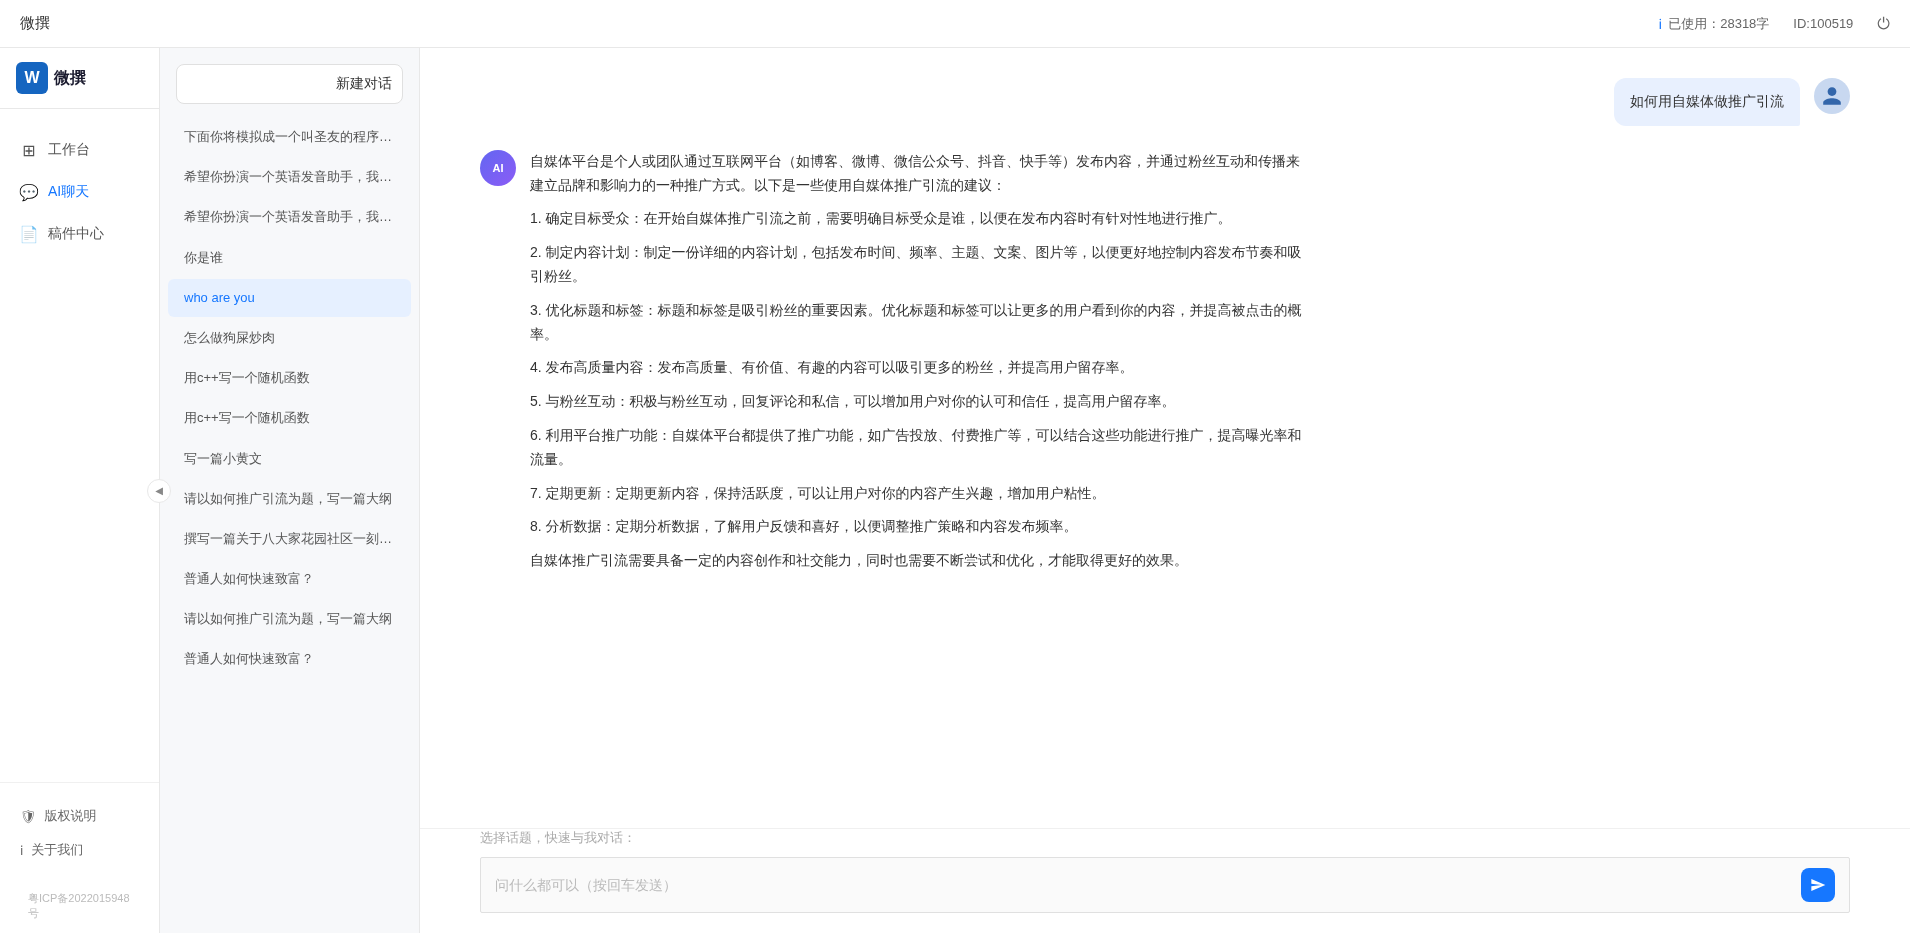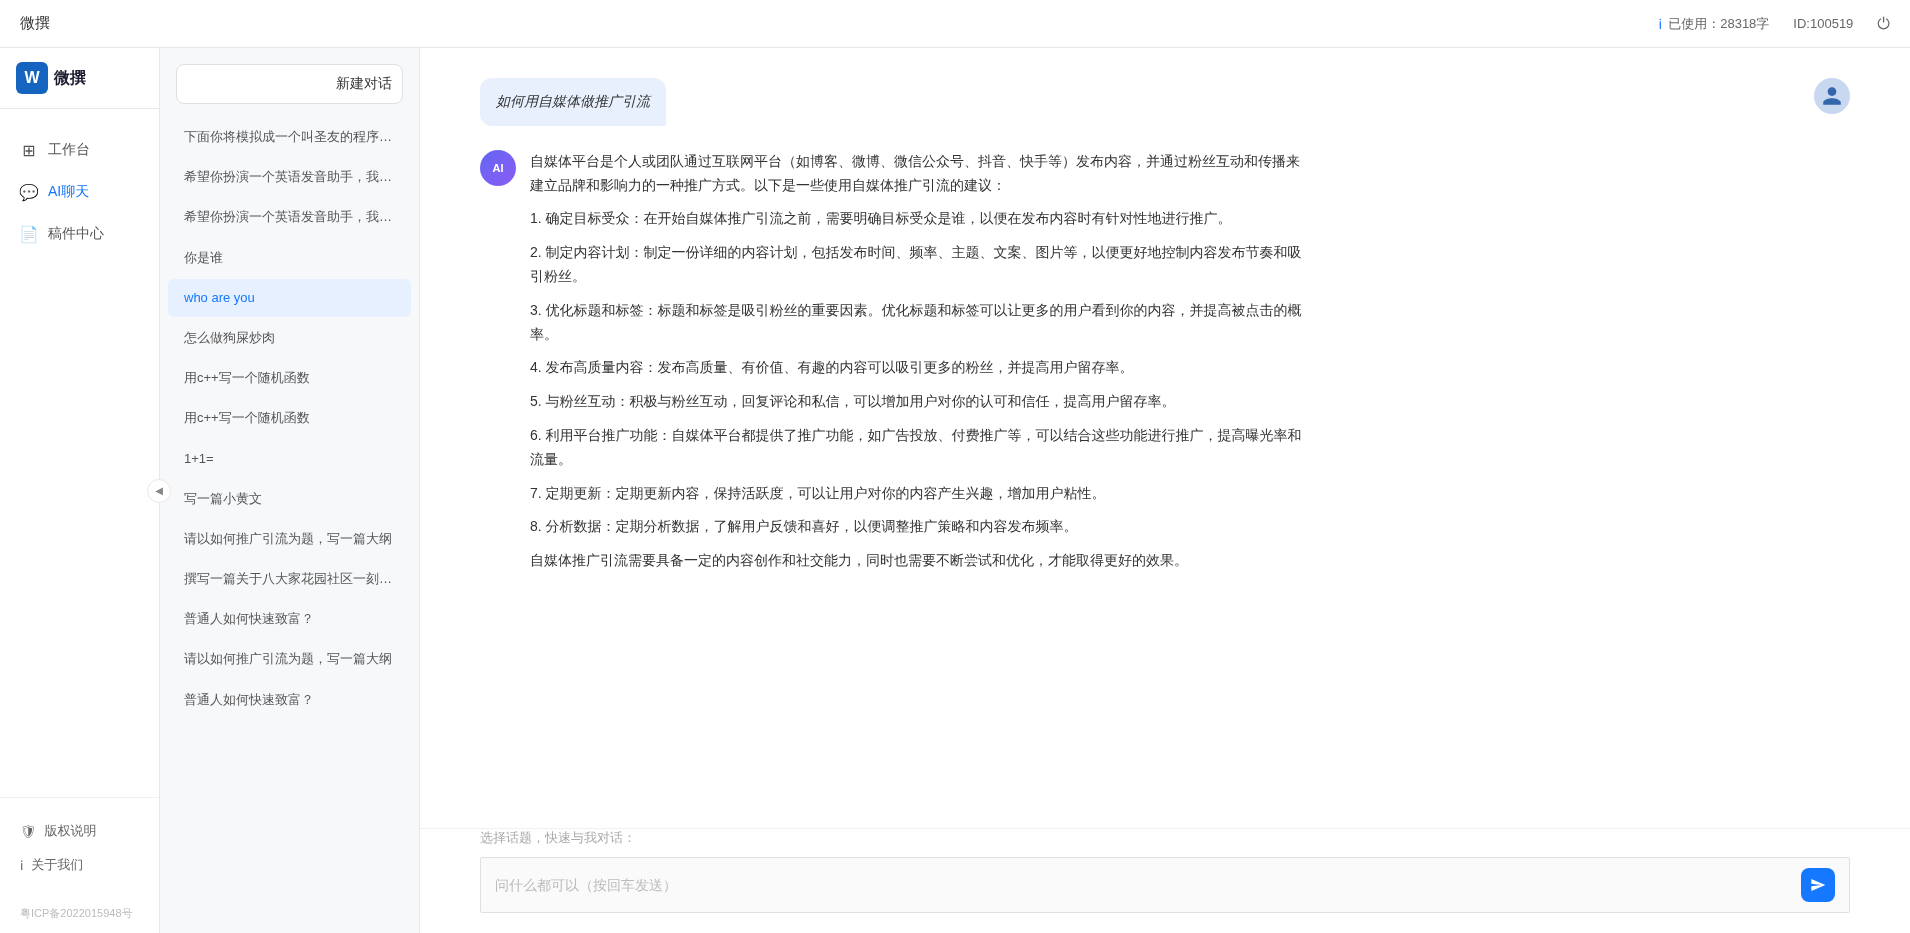--- a/index.html
+++ b/index.html
@@ -90,21 +90,21 @@
       align-items: center;
       gap: 8px;
       padding: 8px 0;
       cursor: pointer;
       font-size: 13px;
       color: #666;
     }
     .sidebar-copyright {
       font-size: 11px;
       color: #bbb;
-      padding: 8px 20px 12px;
+      padding: 8px 28px 12px;
     }
     .sidebar-collapse-btn {
       position: absolute;
       right: -12px;
       top: 50%;
       transform: translateY(-50%);
       width: 24px;
       height: 24px;
       background: #fff;
       border: 1px solid #e8e8e8;
@@ -171,22 +171,21 @@
       flex: 1;
       overflow-y: auto;
       padding: 30px 60px;
     }
     .message-row {
       display: flex;
       margin-bottom: 24px;
       gap: 14px;
     }
     .message-row.user-row {
-      justify-content: space-between;
-      font-style: italic;
+      justify-content: flex-end;
     }
     .avatar {
       width: 36px;
       height: 36px;
       border-radius: 50%;
       flex-shrink: 0;
       display: flex;
       align-items: center;
       justify-content: center;
       font-size: 13px;
@@ -362,21 +361,20 @@
     <div class="chat-history-list">
 
       <div class="chat-history-item">下面你将模拟成一个叫圣友的程序员，我说...</div>
       <div class="chat-history-item">希望你扮演一个英语发音助手，我提供给你...</div>
       <div class="chat-history-item">希望你扮演一个英语发音助手，我提供给你...</div>
       <div class="chat-history-item">你是谁</div>
       <div class="chat-history-item active">who are you</div>
       <div class="chat-history-item">怎么做狗屎炒肉</div>
       <div class="chat-history-item">用c++写一个随机函数</div>
       <div class="chat-history-item">用c++写一个随机函数</div>
-      <div class="chat-history-item">1+1=</div>
       <div class="chat-history-item">写一篇小黄文</div>
       <div class="chat-history-item">请以如何推广引流为题，写一篇大纲</div>
       <div class="chat-history-item">撰写一篇关于八大家花园社区一刻钟便民生...</div>
       <div class="chat-history-item">普通人如何快速致富？</div>
       <div class="chat-history-item">请以如何推广引流为题，写一篇大纲</div>
       <div class="chat-history-item">普通人如何快速致富？</div>
     </div>
   </div>
 
   <div class="chat-main">

